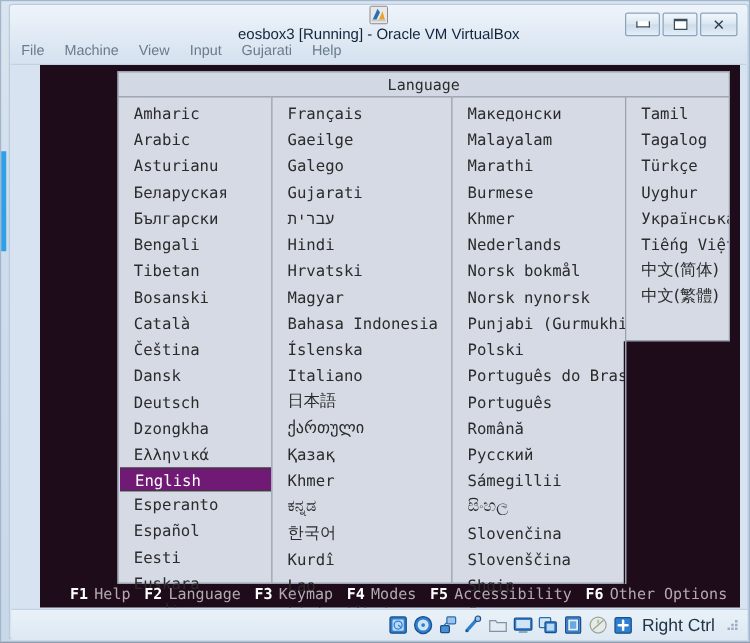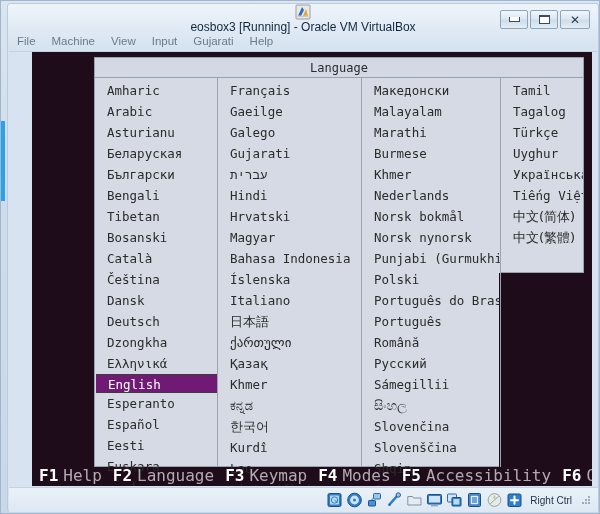--- a/index.html
+++ b/index.html
@@ -122,40 +122,40 @@
   
   #scrollbar-track{
     position:absolute;left:405px;top:196px;width:1px;height:194px;background:#1e0c1a;
   }
 
   
   #fkeybar{
     position:absolute;left:0px;top:412px;width:560px;height:22px;
     display:flex;align-items:center;
     font-family:"DejaVu Sans Mono","Liberation Mono",monospace;
-    font-size:16px;padding-left:7px;box-sizing:border-box;
+    font-size:12px;padding-left:24px;box-sizing:border-box;
   }
   .fkey{display:flex;align-items:center;margin-right:11px;white-space:nowrap;}
   .fkey .k{color:#ffffff;font-weight:bold;margin-right:5px;}
   .fkey .l{color:#b5a9b1;}
 
   
   #statusbar{
     position:absolute;left:8px;top:486px;width:589px;height:25px;
     display:flex;align-items:center;justify-content:flex-end;
     background:linear-gradient(to bottom,#eaf1f8 0%,#dde8f3 100%);
     border-top:1px solid #c2d2e2;
     box-sizing:border-box;
     padding-right:6px;
   }
   .sicon{
     width:17px;height:16px;margin-right:3px;position:relative;flex:none;
   }
   #hostkey-label{
-    font-size:10px;color:#213549;margin-left:4px;margin-right:6px;white-space:nowrap;
+    font-size:14px;color:#213549;margin-left:4px;margin-right:6px;white-space:nowrap;
   }
   #resize-grip{
     width:12px;height:12px;position:relative;margin-left:2px;
   }
   .grip-dot{position:absolute;width:2px;height:2px;background:#9aadbf;}
 </style>
 </head>
 <body>
 
 <div id="window">

